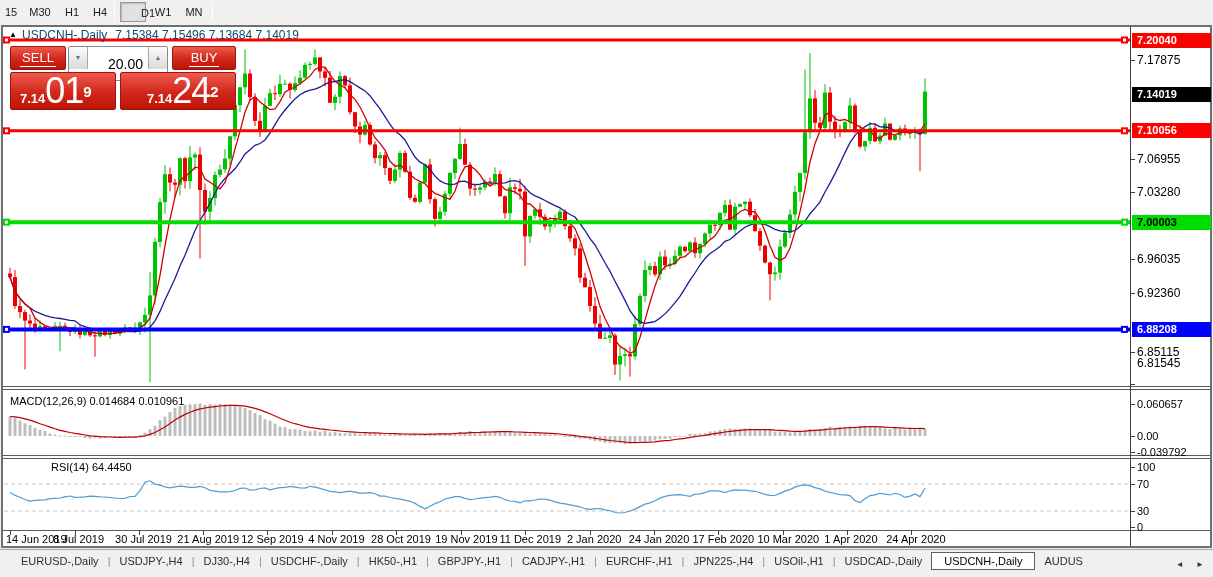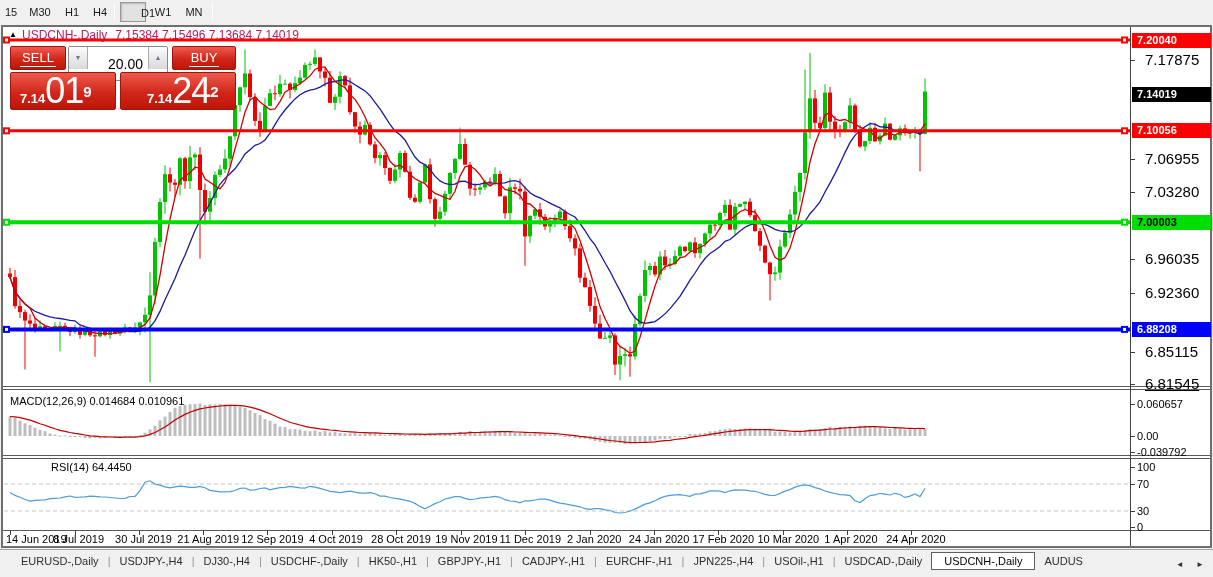--- a/index.html
+++ b/index.html
@@ -9,41 +9,41 @@
   #toolbar{position:absolute;left:0;top:0;width:1213px;height:25px;background:#f0f0f0;z-index:5;}
   .tf-btn{position:absolute;top:2px;height:20px;line-height:20px;text-align:center;font-size:11px;color:#1a1a1a;cursor:default;}
   .tf-btn.active{background:#e2e2e2;border:1px solid #979797;box-shadow:inset 1px 1px 2px rgba(0,0,0,.18);}
   .tf-sep{position:absolute;top:3px;height:17px;width:1px;background:#b8b8b8;border-right:1px solid #ffffff;}
   
   #chart-window{position:absolute;left:1px;top:25px;width:1211px;height:523px;background:#ffffff;border:2px solid #6f6f6f;z-index:1;}
   #chart-svg-holder{position:absolute;left:0;top:0;width:1213px;height:577px;z-index:2;pointer-events:none;}
   #overlays{position:absolute;left:0;top:0;width:1213px;height:577px;z-index:3;pointer-events:none;}
   #overlays *{pointer-events:auto;}
   
-  #chart-title{position:absolute;left:22px;top:28px;font-size:12px;color:#be185d;white-space:nowrap;}
+  #chart-title{position:absolute;left:22px;top:28px;font-size:12px;color:#0c4a6e;white-space:nowrap;}
   #title-arrow{position:absolute;left:9px;top:30px;font-size:8px;color:#000;}
   #chart-title b{font-weight:400;margin-right:8px;}
   
   .tp-btn{position:absolute;height:24px;border:1px solid #9e150c;border-radius:2px;
     background:linear-gradient(#ef5a4d,#d0271a 55%,#bf1507);color:#fff;font-size:13px;
     text-align:center;line-height:22px;cursor:pointer;}
   .tp-lbl{display:inline-block;border-bottom:1px solid #ffffff;padding:0 2px 1px 2px;line-height:15px;}
   #volume-box{position:absolute;left:68px;top:46px;width:100px;height:35px;background:#fff;border:1px solid #8a8a8a;border-radius:2px;display:flex;}
   .sp-btn{width:19px;height:22px;background:linear-gradient(#fcfcfc,#d9d9d9);border-right:1px solid #aaa;
     font-size:7px;color:#5a7da0;text-align:center;line-height:22px;cursor:pointer;flex:0 0 auto;}
   .sp-btn.right{border-right:none;border-left:1px solid #aaa;}
   #volume-input{flex:1;border:none;outline:none;font-size:14px;text-align:right;padding-right:5px;color:#000;
     font-family:"Liberation Sans",sans-serif;min-width:0;}
   .tile{position:absolute;top:72px;height:38px;border:1px solid #9e150c;border-radius:2px;
     background:linear-gradient(#ef5a4d,#d0271a 55%,#bf1507);color:#fff;white-space:nowrap;cursor:pointer;overflow:hidden;}
   .tile .small{font-size:13px;font-weight:700;vertical-align:baseline;}
   .tile .big{font-size:36px;font-weight:400;vertical-align:baseline;letter-spacing:-1px;}
   .tile .sup{font-size:15px;font-weight:700;vertical-align:super;}
   
-  .ax-tick{position:absolute;left:1137px;height:14px;line-height:14px;font-size:15px;color:#000;white-space:nowrap;margin-left:8px;}
+  .ax-tick{position:absolute;left:1137px;height:14px;line-height:14px;font-size:12px;color:#000;white-space:nowrap;}
   .ax-badge{position:absolute;left:1132px;width:79px;height:15px;line-height:15px;font-size:11px;font-weight:700;
     padding-left:5px;white-space:nowrap;}
   .pane-label{position:absolute;left:10px;font-size:11px;color:#000;white-space:nowrap;}
   .date-label{position:absolute;top:533px;font-size:11px;color:#000;white-space:nowrap;transform:translateX(-35%);}
   .macd-ax,.rsi-ax{position:absolute;left:1137px;height:13px;line-height:13px;font-size:11px;color:#000;white-space:nowrap;}
   
   #tabbar-line{position:absolute;left:0;top:549px;width:1213px;height:1px;background:#a6a6a6;z-index:4;}
   #tabbar{position:absolute;left:0;top:550px;width:1213px;height:22px;background:#f0f0f0;z-index:5;
     display:flex;align-items:center;padding-left:12px;overflow:hidden;}
   .tab{font-size:11px;color:#2d2d2d;padding:2px 9px;white-space:nowrap;cursor:pointer;}
@@ -738,39 +738,39 @@
   </div>
 
   <div class="pane-label" style="top:395px;">MACD(12,26,9) 0.014684 0.010961</div>
   <div class="pane-label" style="top:461px;padding-left:41px;">RSI(14) 64.4450</div>
 <div class="ax-tick" style="top: 53px;">7.17875</div>
     <div class="ax-tick" style="top: 152px;">7.06955</div>
     <div class="ax-tick" style="top: 185px;">7.03280</div>
     <div class="ax-tick" style="top: 252px;">6.96035</div>
     <div class="ax-tick" style="top: 286px;">6.92360</div>
     <div class="ax-tick" style="top: 345px;">6.85115</div>
-    <div class="ax-tick" style="top: 377px; text-decoration: underline;">6.81545</div>
+    <div class="ax-tick" style="top: 356px;">6.81545</div>
     <div class="ax-badge" style="top: 33px; background: rgb(255, 0, 0); color: rgb(255, 255, 255);">7.20040</div>
     <div class="ax-badge" style="top: 87px; background: rgb(0, 0, 0); color: rgb(255, 255, 255);">7.14019</div>
     <div class="ax-badge" style="top: 123px; background: rgb(255, 0, 0); color: rgb(255, 255, 255);">7.10056</div>
     <div class="ax-badge" style="top: 215px; background: rgb(0, 222, 0); color: rgb(0, 0, 0);">7.00003</div>
     <div class="ax-badge" style="top: 322px; background: rgb(0, 0, 255); color: rgb(255, 255, 255);">6.88208</div>
     <div class="macd-ax" style="top: 398px;">0.060657</div>
     <div class="macd-ax" style="top: 430px;">0.00</div>
     <div class="macd-ax" style="top: 446px;">-0.039792</div>
     <div class="rsi-ax" style="top: 461px;">100</div>
     <div class="rsi-ax" style="top: 478px;">70</div>
     <div class="rsi-ax" style="top: 505px;">30</div>
     <div class="rsi-ax" style="top: 521px;">0</div>
     <div class="date-label" style="left: 6px; transform: none;">14 Jun 2019</div>
     <div class="date-label" style="left: 71px;">8 Jul 2019</div>
     <div class="date-label" style="left: 135px;">30 Jul 2019</div>
     <div class="date-label" style="left: 199px;">21 Aug 2019</div>
     <div class="date-label" style="left: 263px;">12 Sep 2019</div>
-    <div class="date-label" style="left: 328px;">4 Oct 2019</div>
+    <div class="date-label" style="left: 328px;">4 Nov 2019</div>
     <div class="date-label" style="left: 392px;">28 Oct 2019</div>
     <div class="date-label" style="left: 457px;">19 Nov 2019</div>
     <div class="date-label" style="left: 521px;">11 Dec 2019</div>
     <div class="date-label" style="left: 586px;">2 Jan 2020</div>
     <div class="date-label" style="left: 650px;">24 Jan 2020</div>
     <div class="date-label" style="left: 714px;">17 Feb 2020</div>
     <div class="date-label" style="left: 779px;">10 Mar 2020</div>
     <div class="date-label" style="left: 843px;">1 Apr 2020</div>
     <div class="date-label" style="left: 907px;">24 Apr 2020</div>
   </div>

